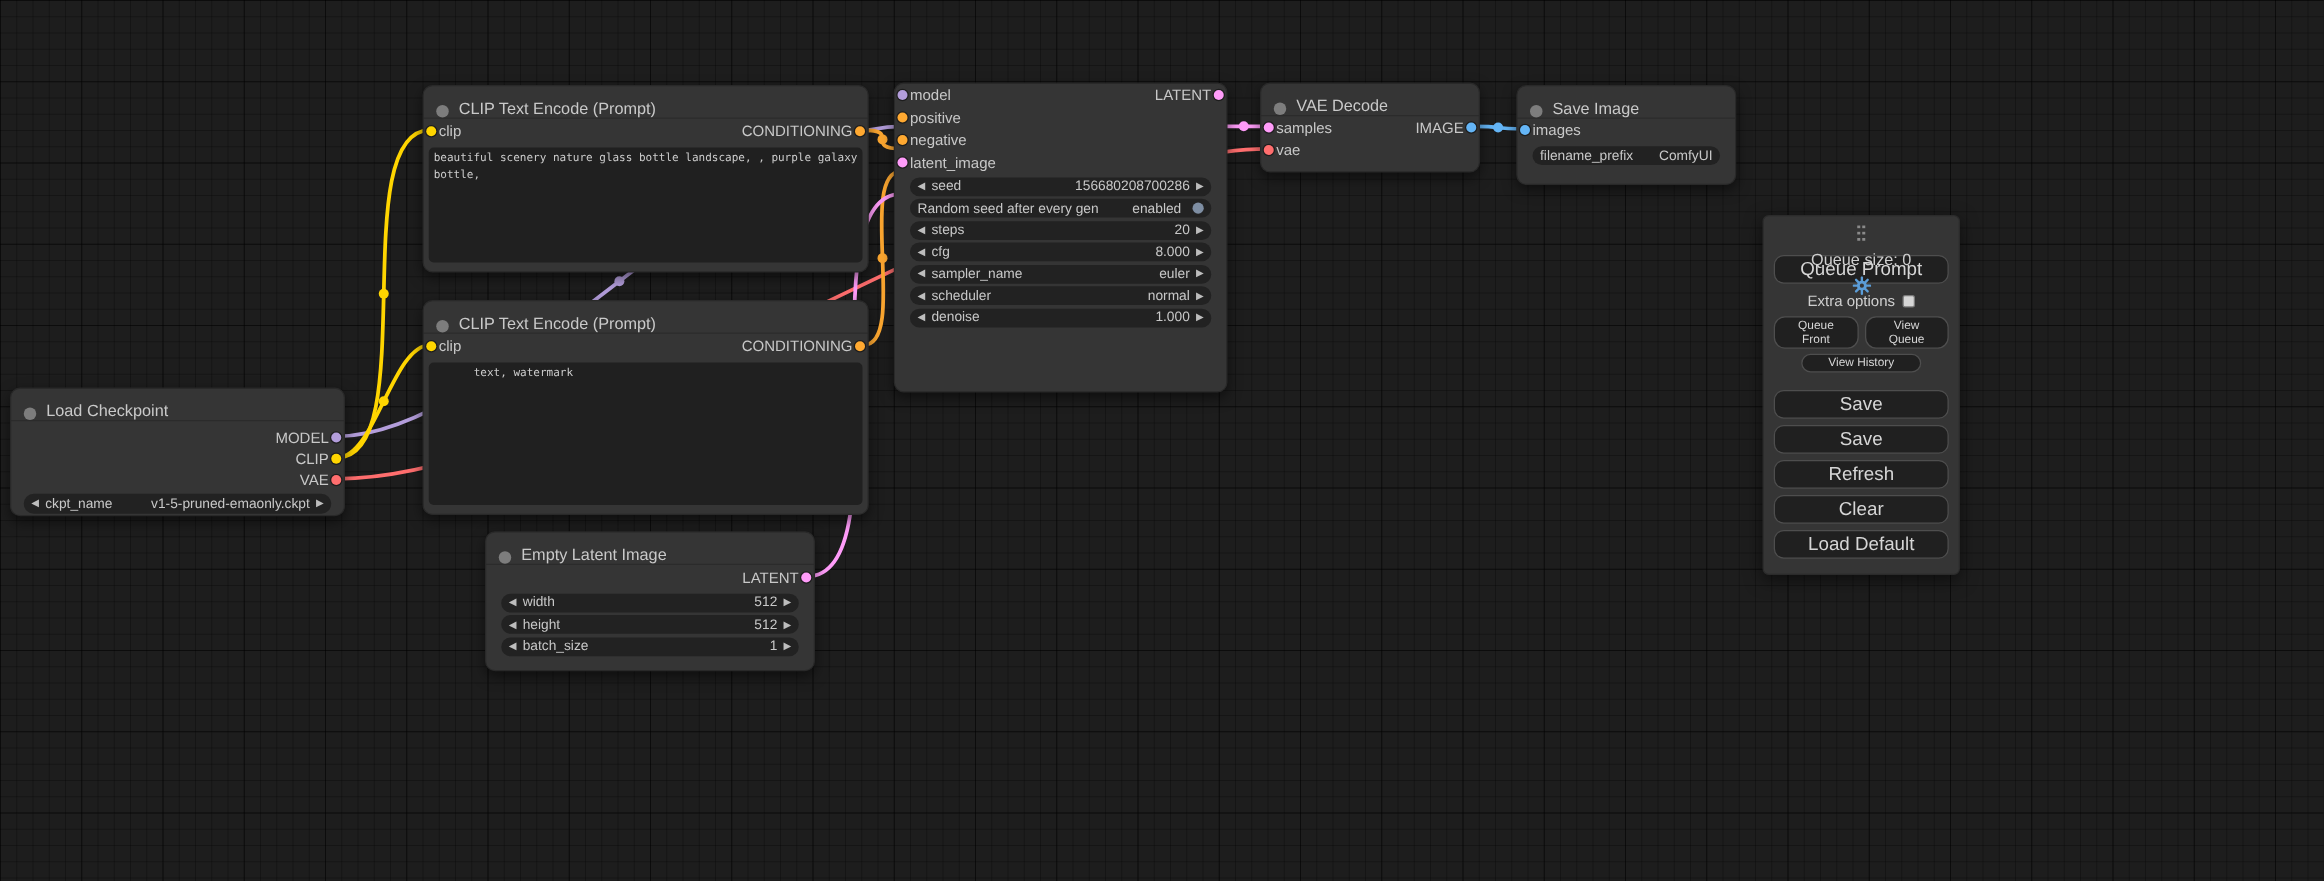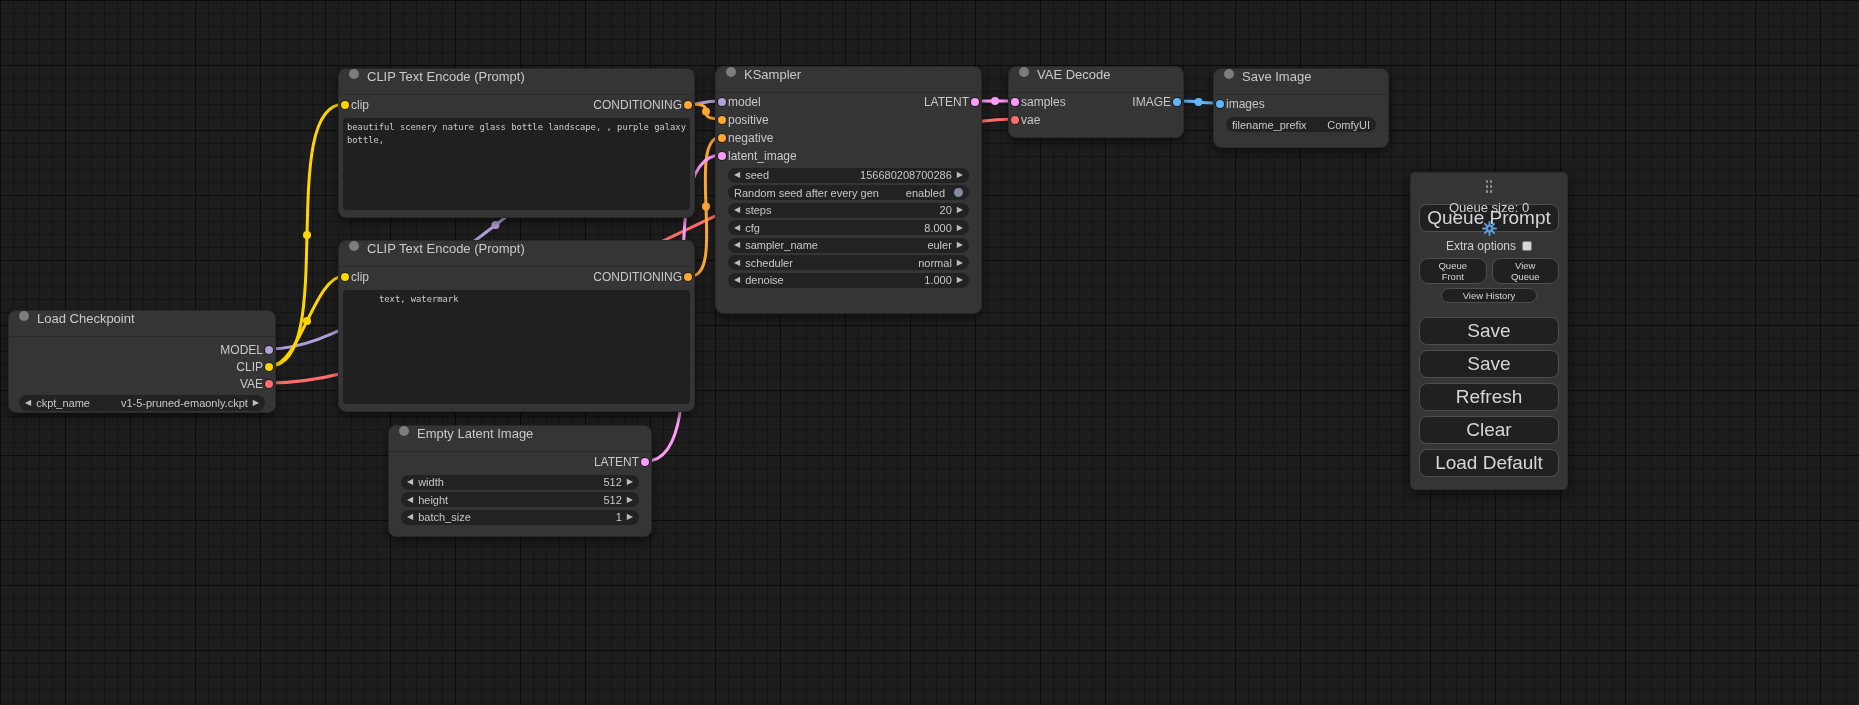--- a/index.html
+++ b/index.html
@@ -20,21 +20,21 @@
   #links-svg { position:absolute; left:0; top:0; z-index:0; }
 
   
   .node {
     position:absolute; z-index:1;
     background:#353535; border:1px solid #292929; border-radius:8px;
     box-shadow:0 4px 10px rgba(0,0,0,0.5);
     color:#c8c8c8;
   }
   .node-title {
-    height:26px; display:flex; align-items:flex-start; gap:8px; padding:0 10px;
+    height:26px; display:flex; align-items:flex-end; gap:8px; padding:0 10px;
     font-size:13px; color:#c9c9c9; border-bottom:1px solid rgba(0,0,0,0.18);
   }
   .title-dot { width:10px; height:10px; border-radius:50%; background:#7d7d7d; flex:0 0 auto; }
   .title-text { white-space:nowrap; overflow:hidden; }
 
   .slot-row {
     position:relative; display:flex; align-items:center; justify-content:space-between;
     padding:0 12px; font-size:12px; height:18px;
   }
   .h17 { height:17px; }
@@ -92,21 +92,21 @@
   .drag-dots {
     width:8px; height:15px; flex:0 0 auto;
     background-image:radial-gradient(circle, #8a8a8a 1.1px, transparent 1.3px);
     background-size:4px 5px;
   }
   .queue-size { flex:1; text-align:center; font-size:13px; color:#cfcfcf; }
   .gear { flex:0 0 auto; cursor:pointer; display:block; }
 
   .btn {
     display:block; width:100%; background:#202020; border:1px solid #4e4e4e;
-    color:#d6d6d6; border-radius:8px; font-size:19px; font-family:inherit;
+    color:#d6d6d6; border-radius:8px; font-size:15px; font-family:inherit;
     padding:2px 0; margin-top:5px; cursor:pointer; text-align:center;
   }
   .btn-small {
     display:inline-block; width:auto; font-size:9.5px; padding:1px 7px;
     border-radius:9px; margin-top:0;
   }
   .extra-row { display:flex; align-items:center; justify-content:center; gap:6px; margin-top:7px; font-size:12px; color:#cfcfcf; }
   .checkbox { width:10px; height:10px; background:#d6d6d6; border:1px solid #7a7a7a; border-radius:2px; cursor:pointer; }
   .row-2 { display:flex; gap:5px; justify-content:center; margin-top:5px; }
   .row-2 .btn-small { flex:1; }
@@ -224,24 +224,20 @@
       <div class="widget combo">
         <span class="arrow">◀</span>
         <span class="wlabel">batch_size</span>
         <span class="wvalue">1</span>
         <span class="arrow">▶</span>
       </div>
     </div>
   </div>
 
   <div class="node" id="n-ks">
-    <div class="node-title">
-      <span class="title-dot"></span>
-      <span class="title-text">KSampler</span>
-    </div>
     <div class="node-body">
       <div class="slot-row">
         <span class="dot in" style="background: rgb(179, 157, 219);"></span>
         <span class="slot-label">model</span>
         <span class="slot-label out">LATENT</span>
         <span class="dot out" style="background: rgb(255, 156, 249);"></span>
       </div>
       <div class="slot-row">
         <span class="dot in" style="background: rgb(255, 169, 49);"></span>
         <span class="slot-label">positive</span>

